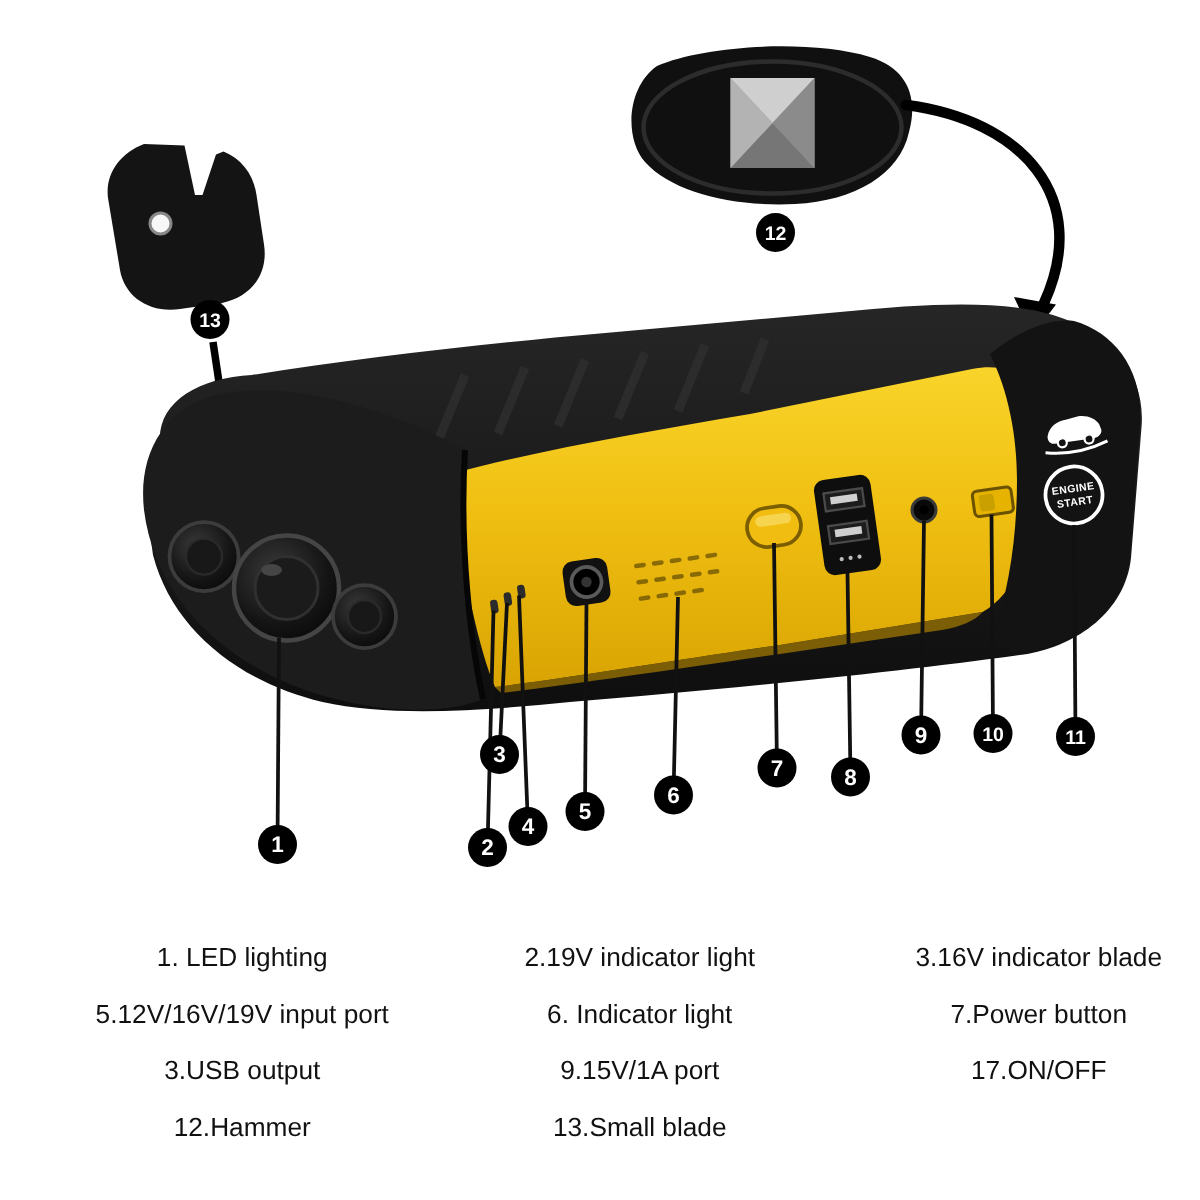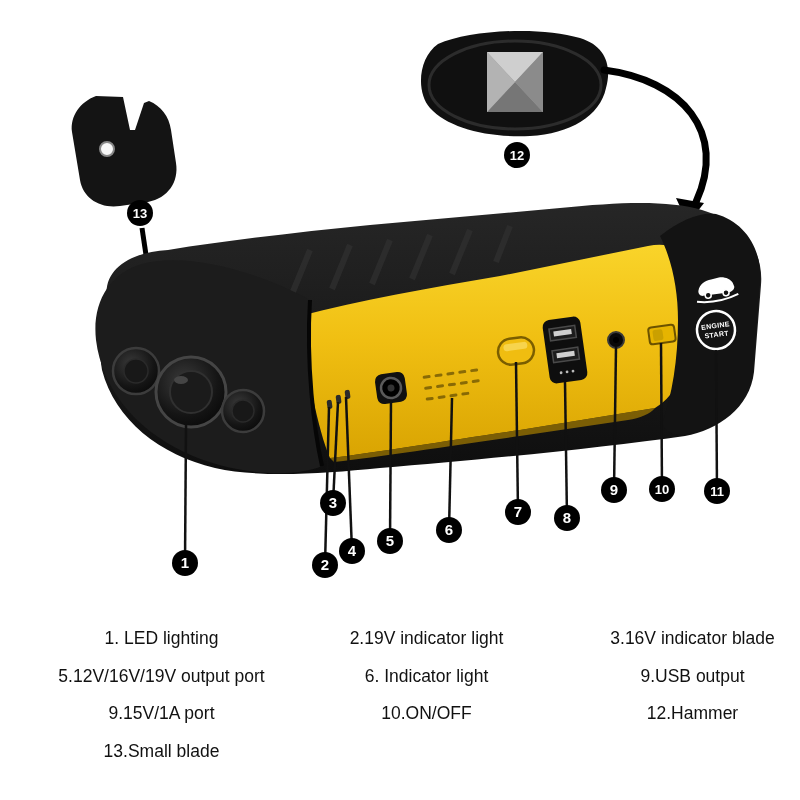--- a/index.html
+++ b/index.html
@@ -245,20 +245,21 @@
         <circle cx="140" cy="213" r="13" fill="#000"></circle>
         <text class="badge-num small" x="140" y="218">13</text>
       </g>
 </svg>
 </div>
 
 <div class="legend">
   <div class="legend-cell">1. LED lighting</div>
   <div class="legend-cell">2.19V indicator light</div>
   <div class="legend-cell">3.16V indicator blade</div>
-  <div class="legend-cell">5.12V/16V/19V output port</div>
+  <div class="legend-cell">5.12V/16V/19V input port</div>
   <div class="legend-cell">6. Indicator light</div>
-  <div class="legend-cell">9.USB output</div>
+  <div class="legend-cell">7.Power button</div>
+  <div class="legend-cell">3.USB output</div>
   <div class="legend-cell">9.15V/1A port</div>
-  <div class="legend-cell">10.ON/OFF</div>
+  <div class="legend-cell">17.ON/OFF</div>
   <div class="legend-cell">12.Hammer</div>
   <div class="legend-cell">13.Small blade</div>
 </div>
 
 </body></html>

